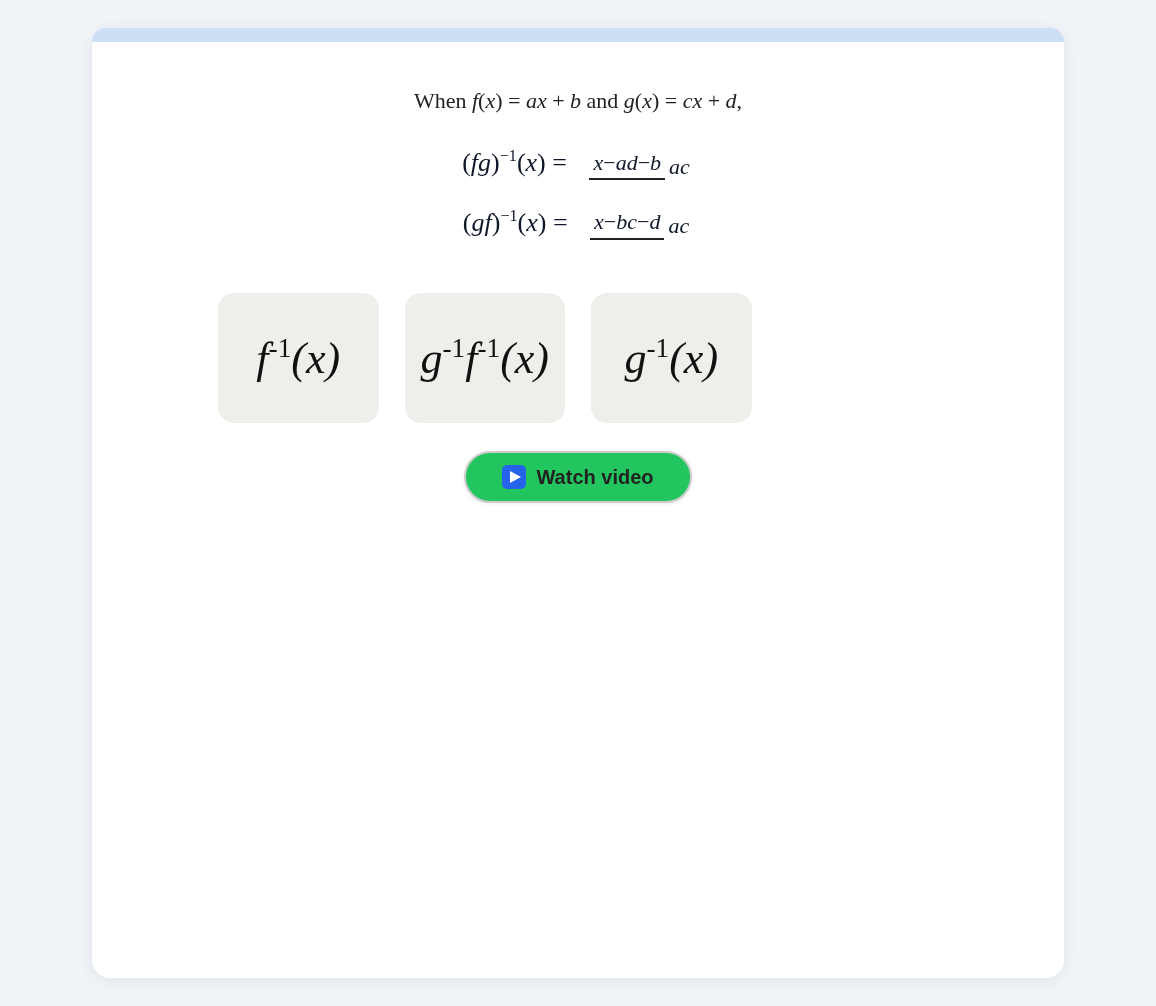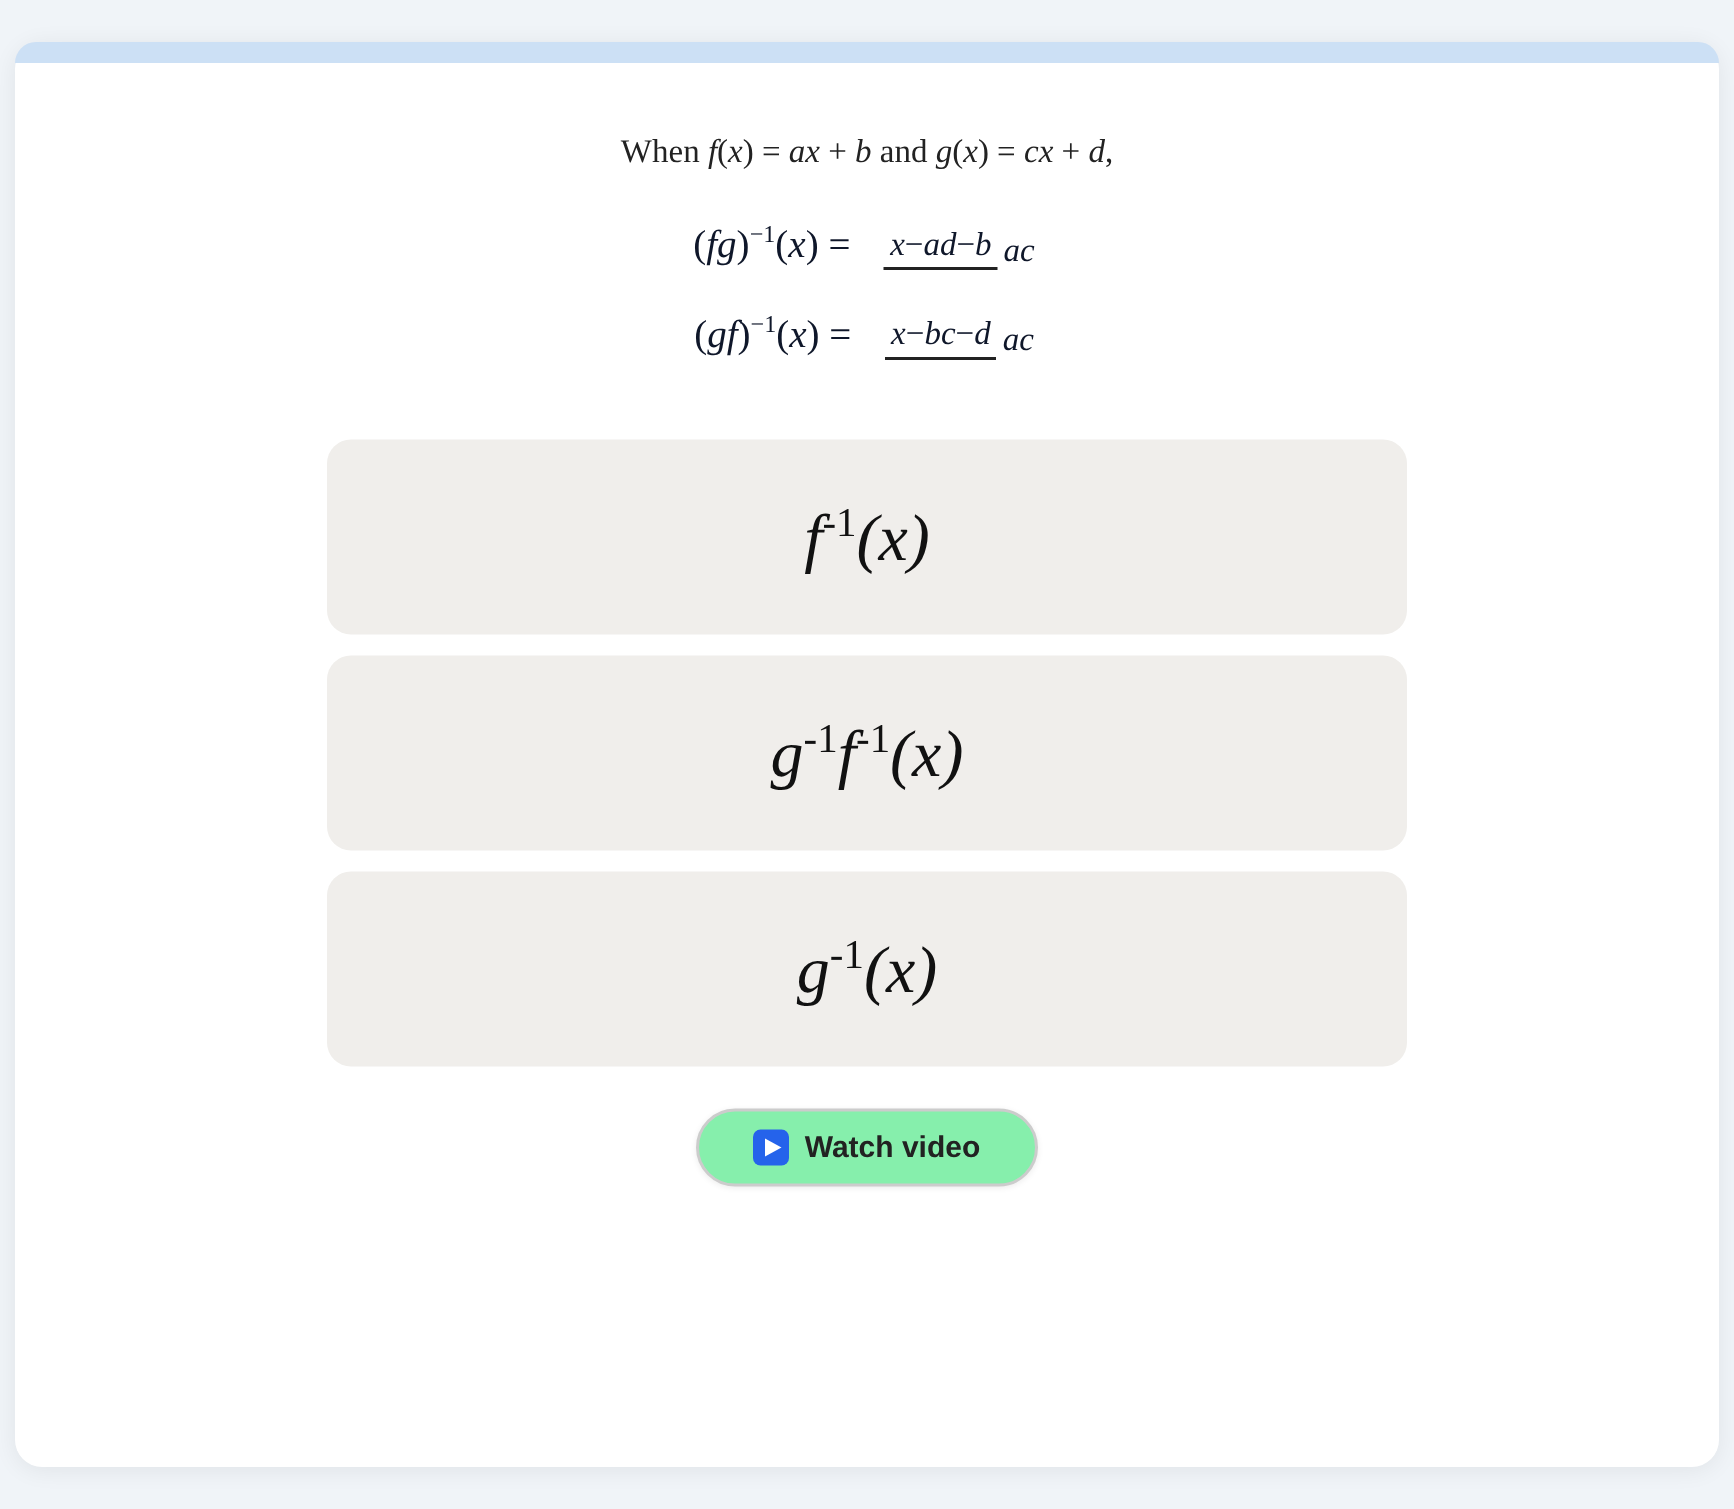--- a/index.html
+++ b/index.html
@@ -10,21 +10,21 @@
       background: #f0f4f8;
       display: flex;
       align-items: center;
       justify-content: center;
       font-family: Georgia, 'Times New Roman', serif;
     }
 
     .card {
       background: #ffffff;
       border-radius: 18px;
-      width: 1136px;
+      width: 972px;
       min-height: 950px;
       padding: 40px 60px 40px 60px;
       display: flex;
       flex-direction: column;
       align-items: stretch;
       box-shadow: 0 2px 16px rgba(0,0,0,0.07);
       position: relative;
     }
 
     .top-strip {
@@ -86,22 +86,22 @@
       color: #222;
       margin: 18px 0 6px 0;
       width: 100%;
       text-align: left;
       font-family: Georgia, serif;
       line-height: 1.5;
     }
 
     .answers-grid {
       display: grid;
-      grid-template-columns: 1fr;
-      gap: 14px;
+      grid-template-columns: 1fr 1fr 1fr 1fr;
+      gap: 26px;
       width: 100%;
       max-width: 720px;
       margin: 32px auto 0 auto;
     }
 
     .answer-tile {
       background: #f0eeeb;
       border-radius: 16px;
       display: flex;
       align-items: center;
@@ -120,21 +120,21 @@
       display: flex;
       justify-content: center;
       align-items: center;
       padding-bottom: 10px;
     }
 
     .watch-video-btn {
       display: flex;
       align-items: center;
       gap: 10px;
-      background: #86efac;
+      background: #22c55e;
       border: 2px solid #ccc;
       border-radius: 50px;
       padding: 12px 36px;
       font-size: 20px;
       font-weight: 700;
       color: #222;
       cursor: pointer;
       font-family: -apple-system, BlinkMacSystemFont, sans-serif;
       box-shadow: 0 1px 4px rgba(0,0,0,0.08);
     }

